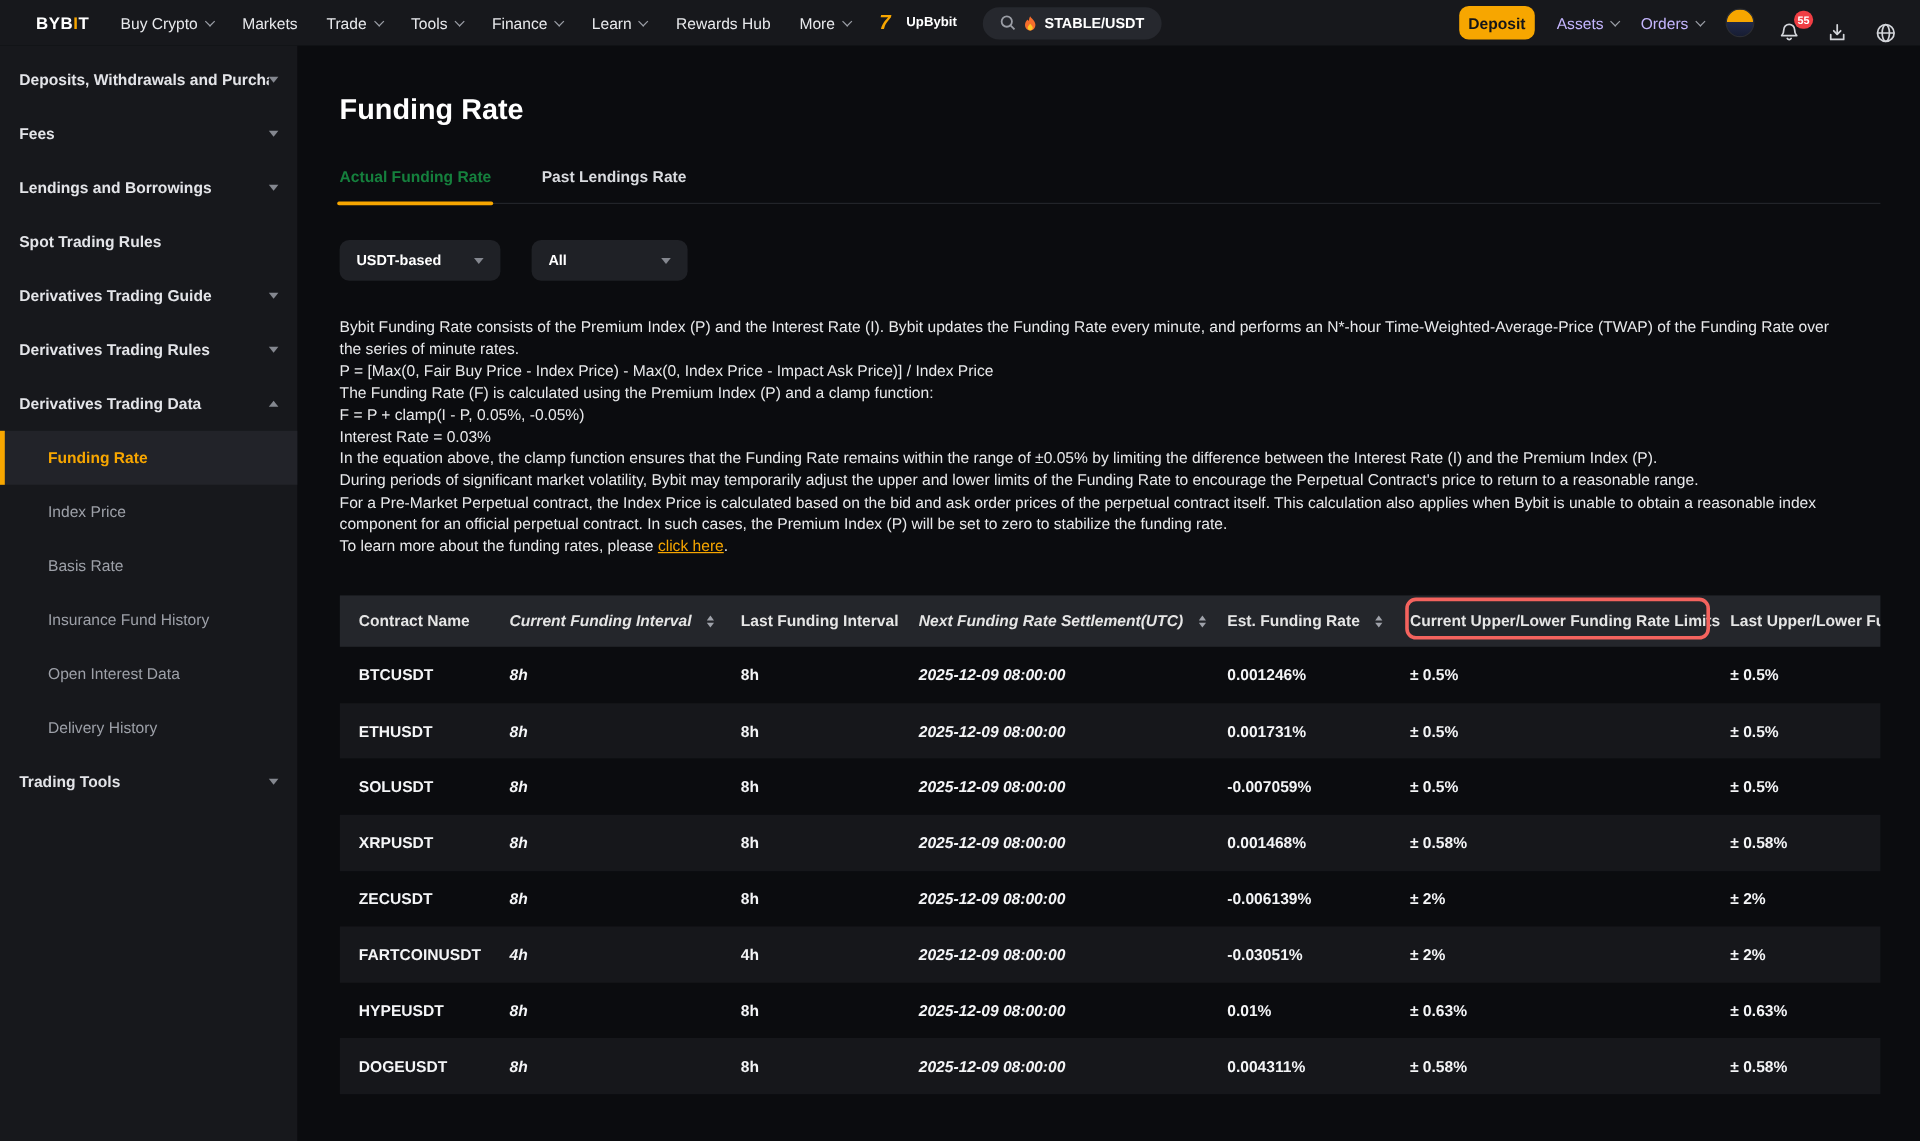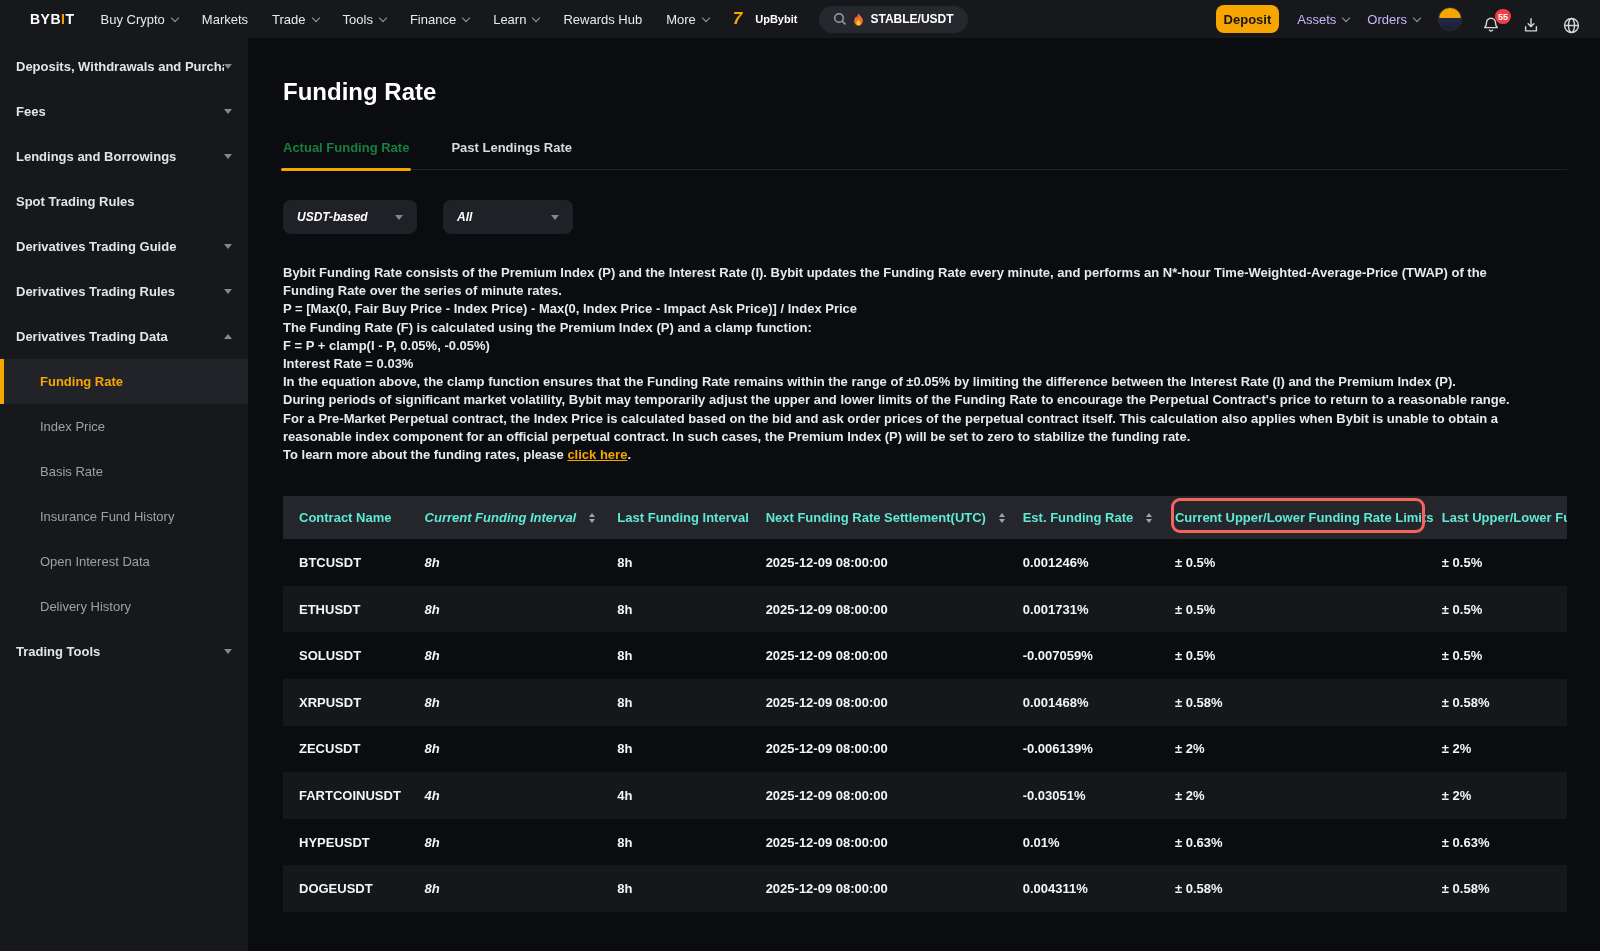--- a/index.html
+++ b/index.html
@@ -20,21 +20,21 @@
   .promo-label { color:#fff; font-size:11px; font-weight:700;margin-left:12px; }
   .search-pill { display:flex; align-items:center; background:#26282e; border-radius:14px; height:27px; padding:0 14px;
                  margin-left:22px; gap:6px; cursor:text; min-width:118px; }
   .search-pill .q { font-size:12px; font-weight:700; color:#fff; white-space:nowrap; }
   .nav-right { margin-left:auto; display:flex; align-items:center; gap:18px; }
   .deposit-btn { background:#f7a600; color:#141518; font-size:13px; font-weight:700; border:none; border-radius:8px;
                  height:28px; padding:0 8px; cursor:pointer; }
   .acct-item { font-size:13px; color:#c4b5fd; display:flex; align-items:center; cursor:pointer; }
   .avatar { width:24px; height:24px; border-radius:50%; background:linear-gradient(180deg,#f7a600 0%,#f7a600 46%,#222a49 46%,#171d33 100%);
             border:1px solid #2b2d34; cursor:pointer; }
-  .iconbtn { position:relative; width:22px; height:22px; display:flex; justify-content:center; cursor:pointer;margin-top:16px; }
+  .iconbtn { position:relative; width:22px; height:22px; display:flex; align-items:center; justify-content:center; cursor:pointer;margin-top:16px; }
   .badge { position:absolute; top:-7px; right:-9px; background:#f03e44; color:#fff; font-size:9px; font-weight:700;
            border-radius:8px; min-width:16px; height:15px; display:flex; align-items:center; justify-content:center; padding:0 3px; }
 
   
   .sidebar { position:absolute; top:38px; left:0; width:248px; height:913px; background:#17181c; padding-top:6px; }
   .side-item { height:45px; display:flex; align-items:center; padding:0 16px; cursor:pointer; position:relative; }
   .side-item .lbl { flex:1; font-size:13px; font-weight:600; color:#e3e4e8; white-space:nowrap; overflow:hidden; }
   .side-item.sub { padding-left:40px; }
   .side-item.sub .lbl { color:#9da0a8; font-weight:400; }
   .side-item.active { background:#222329; }
@@ -44,32 +44,32 @@
   .tri-u { width:0; height:0; border-left:4px solid transparent; border-right:4px solid transparent; border-bottom:5px solid #84878f; }
 
   
   .main { position:absolute; top:38px; left:248px; width:1352px; height:913px; background:#0b0c0f; }
   .content { padding:40px 0 0 35px; width:1319px; }
   .page-title { font-size:24px; font-weight:700; color:#fff; }
   .tabs { display:flex; gap:42px; border-bottom:1px solid #222429; margin-top:34px; width:1284px; }
   .tab { font-size:13px; font-weight:600; color:#d9dbdf; padding-bottom:14px; position:relative; cursor:pointer; }
   .tab.active { color:#15803d; }
   .tab.active::after { content:''; position:absolute; left:-2px; right:-2px; bottom:-2px; height:3px; background:#f7a600; border-radius:2px; }
-  .filters { display:flex; gap:26px; margin-top:30px;font-style:italic; }
+  .filters { display:flex; gap:26px; margin-top:30px; }
   .filter { height:34px; background:#1f2126; border-radius:8px; display:flex; align-items:center; justify-content:space-between;
             padding:0 14px; font-size:12px; font-weight:700; color:#fff; cursor:pointer; }
-  .desc { margin-top:30px; font-size:13px; line-height:18.2px; color:#e8e9eb; font-weight:700; width:1250px; }
+  .desc { margin-top:30px; font-size:13px; line-height:18.2px; color:#e8e9eb; font-weight:400; width:1250px; }
   .desc .dline { white-space:normal; }
   .link { color:#f7a600; text-decoration:underline; cursor:pointer; }
 
   
   .ftable { margin-top:32px; width:1284px; overflow:hidden; position:relative; }
   .thead { display:flex; align-items:center; background:#24262b; height:43px; width:1406px; }
-  .th { font-size:13px; font-weight:700; color:#5eead4; display:flex; align-items:center; }
-  .c0 { width:143px; padding-left:16px; } .c1 { width:195px;font-style:italic; } .c2 { width:150px; } .c3 { width:260px; }
+  .th { font-size:13px; font-weight:700; color:#e5e5e5; display:flex; align-items:center; }
+  .c0 { width:143px; padding-left:16px; } .c1 { width:195px;font-style:italic; } .c2 { width:150px; } .c3 { width:260px;font-style:italic; }
   .c4 { width:154px; } .c5 { width:270px; } .c6 { width:250px; }
   .sort { display:inline-flex; flex-direction:column; gap:2px; margin-left:13px; cursor:pointer; }
   .sort .u { width:0; height:0; border-left:3.5px solid transparent; border-right:3.5px solid transparent; border-bottom:4.5px solid #9fa2aa; }
   .sort .d { width:0; height:0; border-left:3.5px solid transparent; border-right:3.5px solid transparent; border-top:4.5px solid #9fa2aa; }
   .trow { display:flex; align-items:center; height:46.6px; width:1406px; font-size:13px; font-weight:600; color:#f4f5f7; }
   .trow:nth-child(even) { background:#16171b; }
   .trow .cell.c0 { font-weight:700; }
   .hl-box { position:absolute; left:888px; top:2px; width:254px; height:35px; border:3px solid #f4635e; border-radius:9px; z-index:3; }
 
   svg { display:block; }

